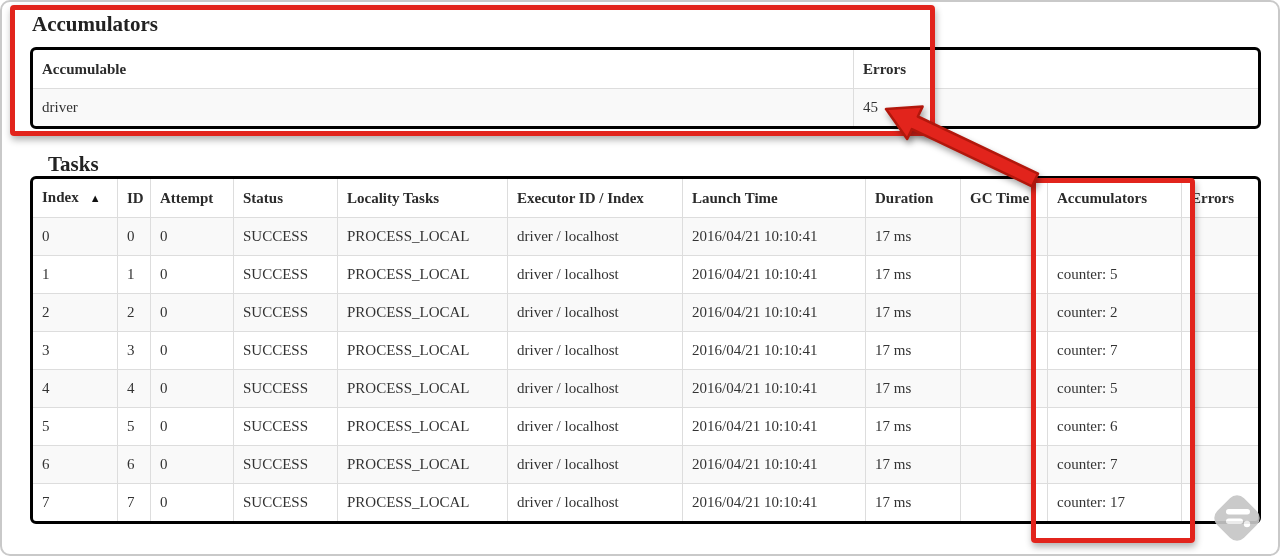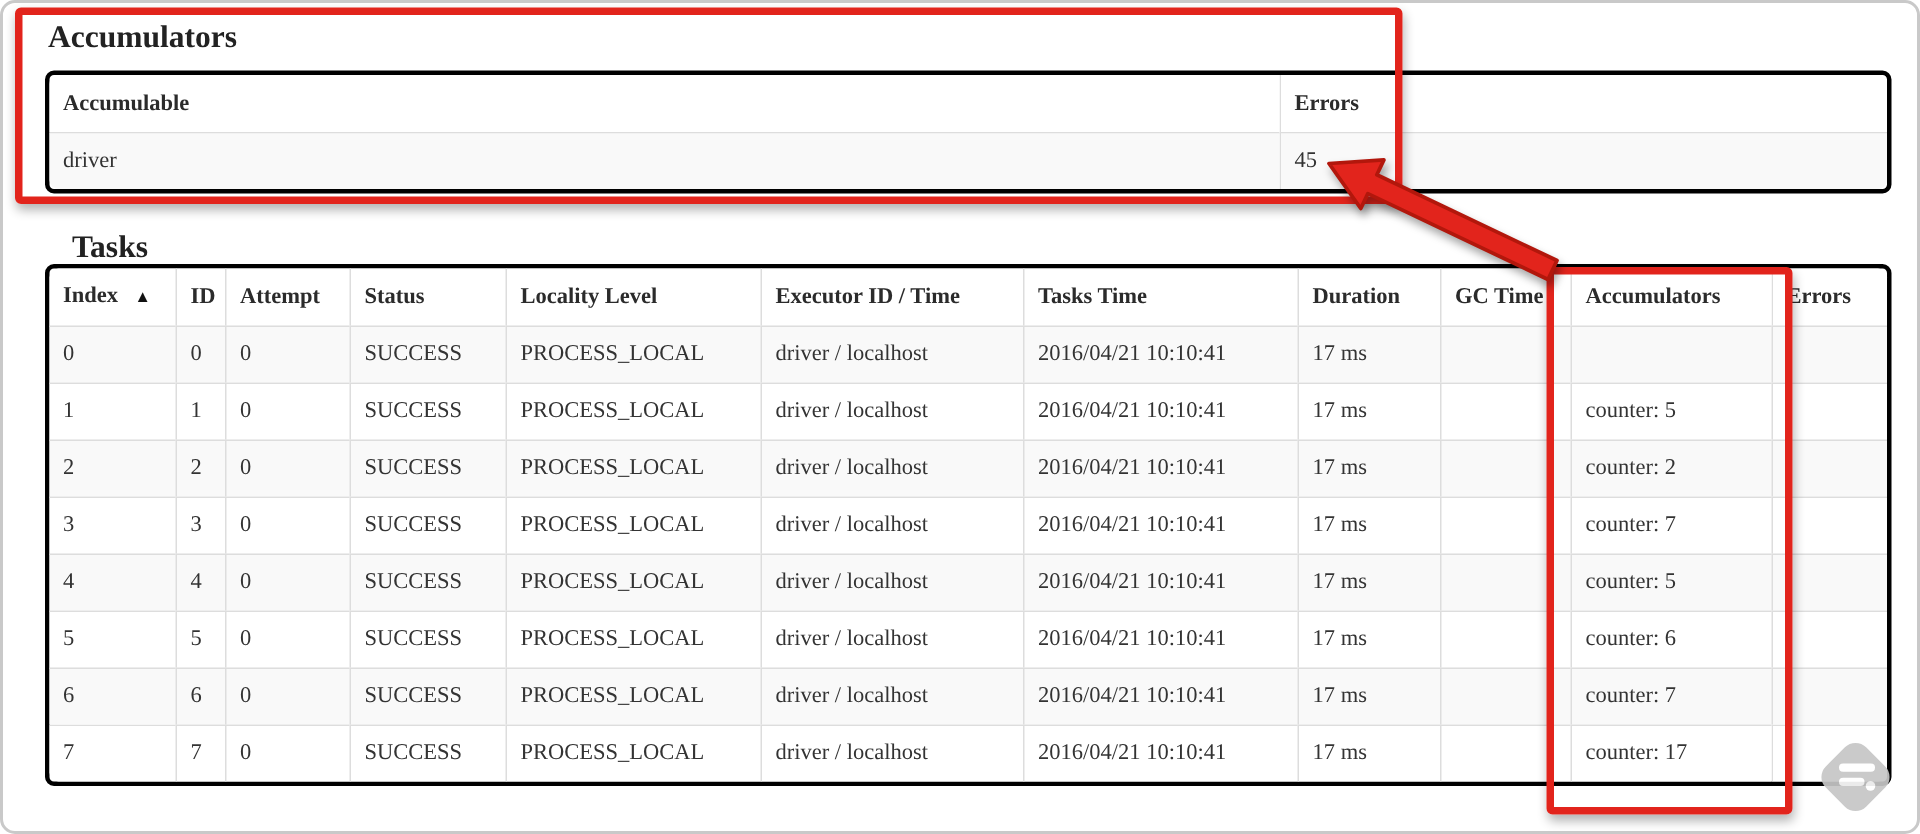--- a/index.html
+++ b/index.html
@@ -126,23 +126,23 @@
         <col style="width:87px">
       <col style="width:134px">
         <col style="width:77px">
     </colgroup>
     <thead>
         <tr>
           <th><span>Index</span><span class="sort-arrow">▲</span></th>
           <th><span>ID</span></th>
           <th><span>Attempt</span></th>
           <th><span>Status</span></th>
-          <th><span>Locality Level</span></th>
-          <th><span>Executor ID / Time</span></th>
-          <th><span>Tasks Time</span></th>
+          <th><span>Locality Tasks</span></th>
+          <th><span>Executor ID / Index</span></th>
+          <th><span>Launch Time</span></th>
           <th><span>Duration</span></th>
           <th><span>GC Time</span></th>
           <th><span>Accumulators</span></th>
           <th><span>Errors</span></th>
         </tr>
       </thead>
     <tbody>
         <tr>
           <td>0</td>
           <td>0</td>

